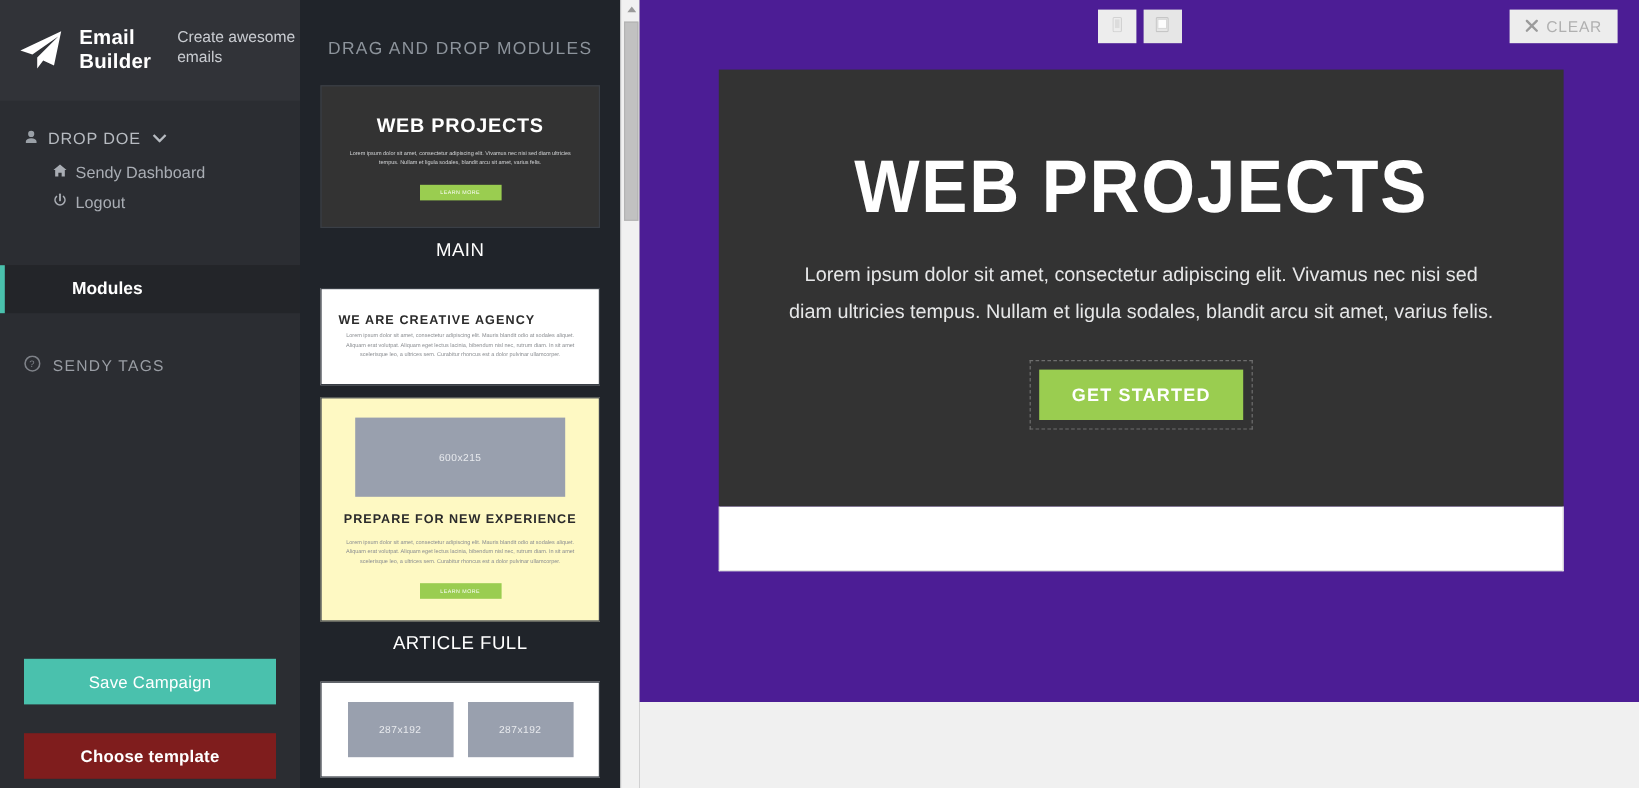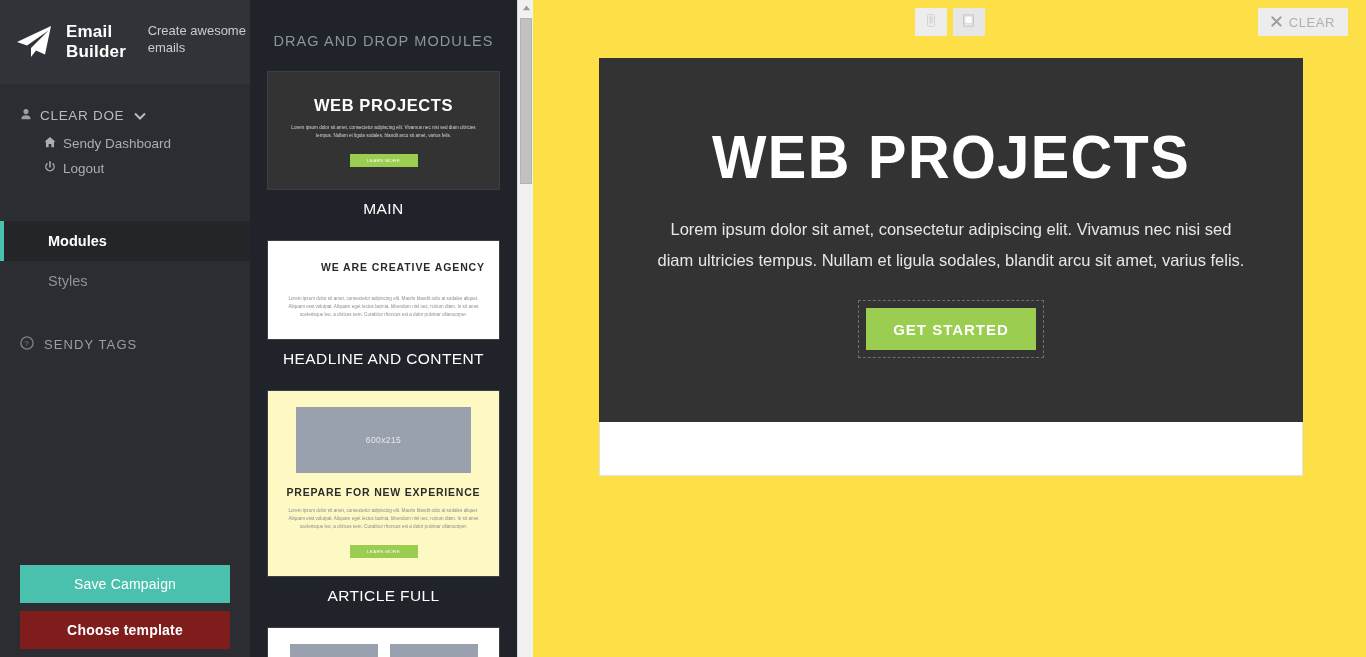--- a/index.html
+++ b/index.html
@@ -60,35 +60,35 @@
   .nav-head {
     display: flex; align-items: center; gap: 10px;
     padding: 7px 0 7px 20px;
     color: #ffffff; font-size: 13px; letter-spacing: 1.1px;
     cursor: pointer;
   }
   .nav-head.dim { color: #9a9ea5; }
   .nav-head.dim .nav-ico { opacity: .75; }
 
   .nav-sub {
-    padding: 12px 0 12px 48px;
+    padding: 12px 0 12px 60px;
     font-size: 14.5px; color: #8e9299;
     cursor: pointer; position: relative;
   }
   .nav-sub.active {
     background: #232529; color: #ffffff; font-weight: bold;
   }
   .nav-sub.active::before {
     content: ""; position: absolute; left: 0; top: 0; bottom: 0;
     width: 4px; background: #4ac1ad;
   }
 
   .spacer { flex: 1 1 auto; }
 
-  .btn-wrap { padding: 0 20px 8px 20px; }
+  .btn-wrap { padding: 0 20px 8px 20px; margin-top: 16px; }
   .btn-save {
     display: block; width: 100%; height: 38px;
     background: #4ac1ad; color: #ffffff;
     border: none; font-size: 14px;
     font-family: "Liberation Sans", sans-serif;
     cursor: pointer; letter-spacing: .2px;
   }
   .btn-template {
     display: block; width: 100%; height: 38px;
     background: #7f1d1d; color: #ffffff;
@@ -141,21 +141,21 @@
     width: 68px; height: 13px; margin: 14px auto 0 auto;
     background: #9acd50; color: #ffffff;
     font-size: 4.4px; letter-spacing: .4px;
     display: flex; align-items: center; justify-content: center;
   }
 
   
   .mc-white { background: #ffffff; padding: 20px 14px 20px 14px; }
   .mc-white h3 {
     color: #2b2b2b; font-size: 10.5px; font-weight: bold;
-    text-align: right; letter-spacing: .9px; margin-bottom: 22px;
+    text-align: left; letter-spacing: .9px; margin-bottom: 3px;
   }
   .mc-pd {
     color: #8a8d91; font-size: 4.6px; line-height: 8px;
     text-align: center; margin: 0 6px;
   }
 
   
   .mc-article { background: #fef9c3; padding: 16px 12px 18px 12px; }
   .ph {
     background: #99a0ae; color: #e8eaee;
@@ -190,22 +190,22 @@
   .sb-track { position: absolute; top: 15px; bottom: 0; width: 16px; background: #f1f1f1; }
   .sb-thumb {
     position: absolute; top: 18px; left: 2px;
     width: 12px; height: 166px;
     background: #c1c1c1; border: 1px solid #b3b3b3;
     cursor: grab;
   }
 
   
   .preview {
-    flex: 1 1 auto; height: 657px;
-    background: #fde047;
+    flex: 1 1 auto; height: 585px;
+    background: #4c1d95;
     position: relative; overflow: hidden;
   }
   .toolbar {
     height: 44px; display: flex; align-items: center;
     padding: 0 18px;
     position: relative;
   }
   .device-group {
     position: absolute; left: 0; right: 0; top: 8px;
     display: flex; justify-content: center; gap: 6px;
@@ -291,21 +291,21 @@
       </span>
     </div>
 
     <div class="user-block">
       <div class="user-row">
         <span>
           <svg viewBox="0 0 14 14" width="12" height="12">
               <path d="M7 7.2a3 3 0 100-6 3 3 0 000 6zm0 1.2c-3 0-5.2 1.5-5.2 3.2V13h10.4v-1.4c0-1.7-2.2-3.2-5.2-3.2z" fill="#9aa0a7"></path>
             </svg>
         </span>
-        <span class="uname">CLEAR DOE</span>
+        <span class="uname">DROP DOE</span>
         <span class="caret">
           <svg viewBox="0 0 12 8" width="12" height="8">
               <path d="M1 1.5L6 6.5L11 1.5" stroke="#b7bbc1" stroke-width="2" fill="none"></path>
             </svg>
         </span>
       </div>
 
       <div class="subnav">
         <div class="subnav-item">
           <span>
@@ -326,23 +326,20 @@
         </div>
       </div>
     </div>
 
     <div class="section-gap"></div>
 
 
     <div class="nav-sub active">
       <span>Modules</span>
     </div>
-    <div class="nav-sub">
-      <span>Styles</span>
-    </div>
 
     <div style="height:14px"></div>
 
 
     <div style="height:14px"></div>
 
     <div class="nav-head dim">
       <span class="nav-ico">
         <svg viewBox="0 0 16 16" width="14" height="14">
           <circle cx="8" cy="8" r="7" fill="none" stroke="#9a9ea5" stroke-width="1.5"></circle>
@@ -374,21 +371,20 @@
           <div class="mini-btn">LEARN MORE</div>
         </div>
         <div class="module-label">MAIN</div>
       </div>
 
       <div class="module">
         <div class="module-card mc-white">
           <h3>WE ARE CREATIVE AGENCY</h3>
           <div class="mc-pd">Lorem ipsum dolor sit amet, consectetur adipiscing elit. Mauris blandit odio at sodales aliquet. Aliquam erat volutpat. Aliquam eget lectus lacinia, bibendum nisl nec, rutrum diam. In sit amet scelerisque leo, a ultrices sem. Curabitur rhoncus est a dolor pulvinar ullamcorper.</div>
         </div>
-        <div class="module-label">HEADLINE AND CONTENT</div>
       </div>
 
       <div class="module">
         <div class="module-card mc-article">
           <div class="ph ph-600">600x215</div>
           <h3>PREPARE FOR NEW EXPERIENCE</h3>
           <div class="mc-pd">Lorem ipsum dolor sit amet, consectetur adipiscing elit. Mauris blandit odio at sodales aliquet. Aliquam erat volutpat. Aliquam eget lectus lacinia, bibendum nisl nec, rutrum diam. In sit amet scelerisque leo, a ultrices sem. Curabitur rhoncus est a dolor pulvinar ullamcorper.</div>
           <div class="mini-btn">LEARN MORE</div>
         </div>
         <div class="module-label">ARTICLE FULL</div>

